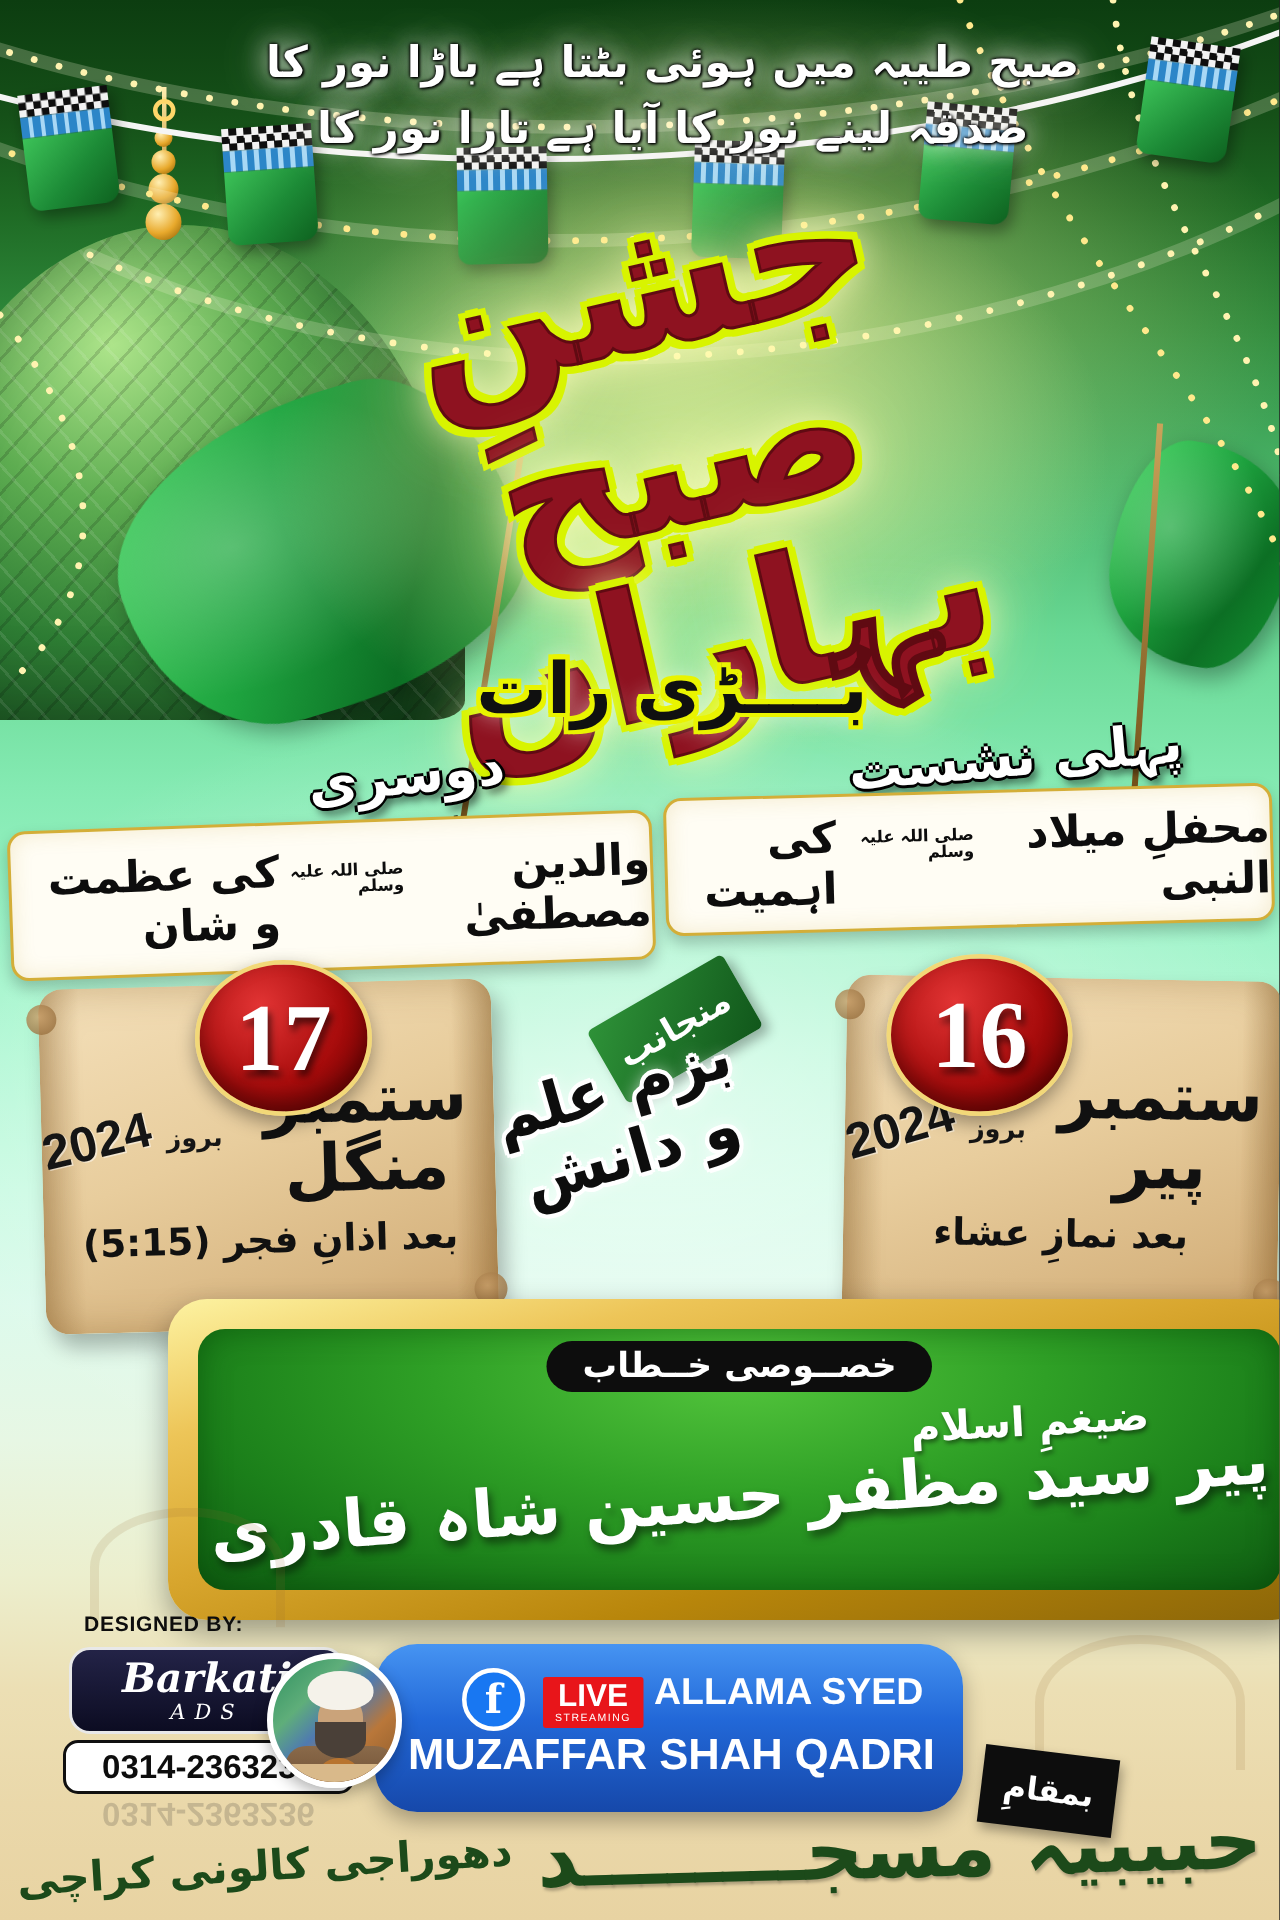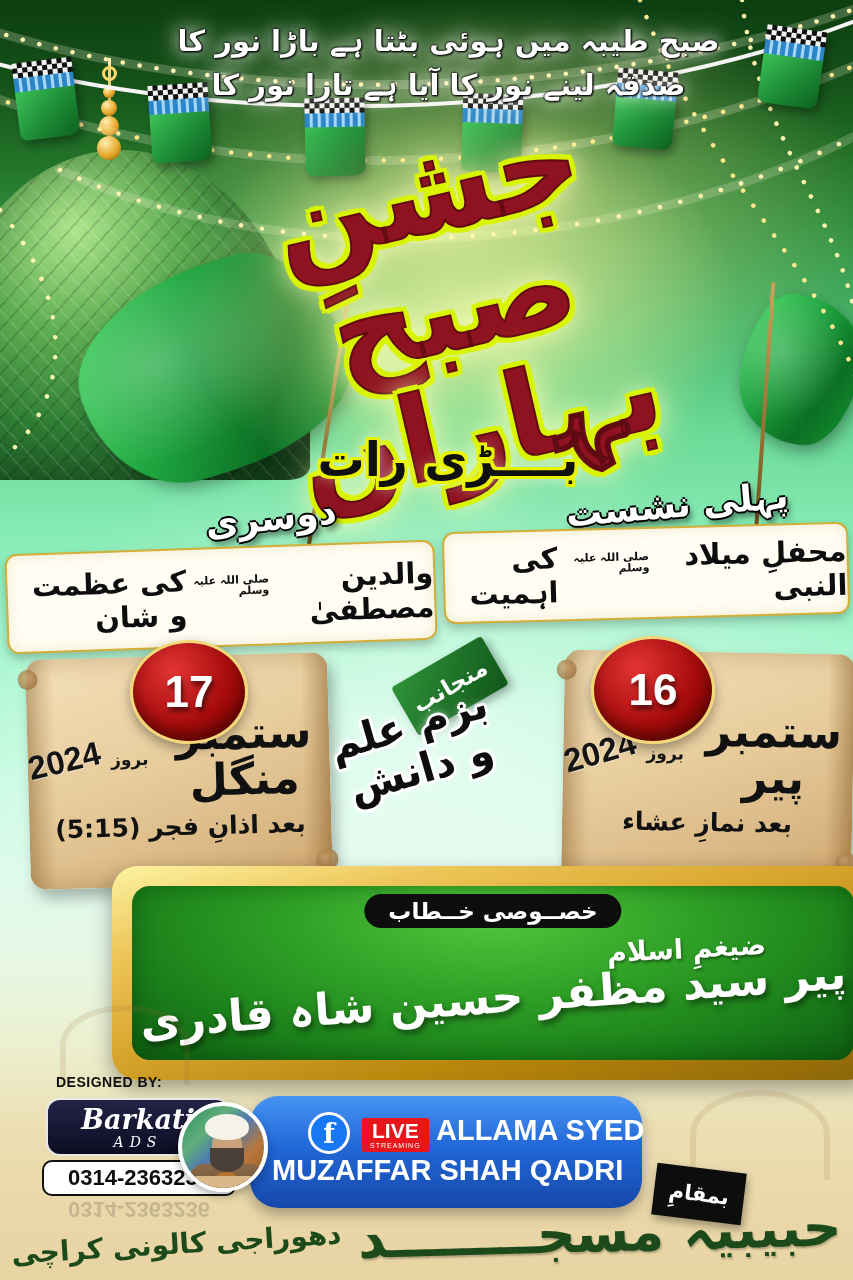--- a/index.html
+++ b/index.html
@@ -103,22 +103,22 @@
   .scr-second{left:28px; top:656px; width:302px; height:230px; transform:rotate(-1.5deg);}
   .scroll-inner{position:absolute; left:0; right:0; top:56px; text-align:center;}
   .date-line{display:flex; align-items:center; justify-content:center; gap:10px;}
   .year{font-family:"Liberation Sans", sans-serif; font-weight:bold; font-size:33px; color:#151515;
     display:inline-block; transform:rotate(-17deg); text-shadow:1px 1px 0 rgba(255,255,255,.5);}
   .byroz{font-size:17px; font-weight:bold; color:#151515;}
   .month{font-size:44px; font-weight:bold; color:#111; line-height:1.05;}
   .timing{margin-top:8px; font-size:25px; font-weight:bold; color:#111;}
   .day-circle{border-radius:50%; display:flex; align-items:center; justify-content:center;
     background:radial-gradient(circle at 36% 28%, #e23434, #a80c0c 55%, #670000 95%);
-    border:3px solid #f2d878; color:#fff; font-family:Liberation Sans, sans-serif;
-    font-weight:bold; font-size:44px; text-shadow:2px 4px 5px rgba(0,0,0,.6);
+    border:3px solid #f2d878; color:#fff; font-family:Liberation Serif, serif;
+    font-weight:bold; font-size:64px; text-shadow:2px 4px 5px rgba(0,0,0,.6);
     box-shadow:inset 0 -8px 14px rgba(0,0,0,.35), 0 5px 12px rgba(0,0,0,.35);}
   .dc-first{right:138px; top:636px; width:124px; height:108px;}
   .dc-second{left:130px; top:640px; width:118px; height:104px;}
 
   .org-ribbon{left:398px; top:658px; width:104px; height:56px; transform:rotate(-30deg);
     background:linear-gradient(135deg,#2e9238,#11571b); border-radius:4px;
     display:flex; align-items:center; justify-content:center;
     color:#fff; font-size:23px; font-weight:bold; box-shadow:3px 5px 8px rgba(0,0,0,.3);}
   .org-name{left:326px; top:702px; width:178px; transform:rotate(-16deg);
     text-align:center; font-size:41px; font-weight:bold; color:#0d0d0d; line-height:1.12; direction:rtl;
@@ -160,21 +160,21 @@
     box-shadow:0 6px 14px rgba(0,0,0,.3);}
   .fb-circle{position:absolute; left:58px; top:16px; width:42px; height:42px; border-radius:50%;
     background:#1877f2; border:3px solid #fff; color:#fff; display:flex; align-items:center; justify-content:center;
     font-family:"DejaVu Serif", serif; font-weight:bold; font-size:27px; line-height:1;}
   .live-badge{position:absolute; left:112px; top:22px; background:#e8151a; color:#fff;
     padding:2px 8px 3px; text-align:center; line-height:1; border-radius:2px;
     font-family:"Liberation Sans", sans-serif;}
   .live-word{font-weight:bold; font-size:21px; display:block;}
   .streaming-word{font-size:7px; letter-spacing:1px; display:block; margin-top:1px;}
   .en1{position:absolute; left:186px; top:18px; color:#fff; font-family:"Liberation Sans", sans-serif;
-    font-weight:bold; font-size:29px; white-space:nowrap;}
+    font-weight:bold; font-size:25px; white-space:nowrap;}
   .en2{position:absolute; left:22px; top:58px; color:#fff; font-family:"Liberation Sans", sans-serif;
     font-weight:bold; font-size:29px; white-space:nowrap;}
 
   .photo-circle{left:178px; top:1102px; width:90px; height:90px; border-radius:50%;
     border:4px solid #fff; overflow:hidden; z-index:5;
     background:linear-gradient(135deg,#2e8f5f 0%,#5fae7a 30%,#4f7ab0 48%,#b9773a 70%,#8a5a2a 100%);
     box-shadow:0 4px 10px rgba(0,0,0,.3);}
   .p-turban{position:absolute; left:23px; top:8px; width:44px; height:26px; background:#f5f2ea; border-radius:50% 50% 45% 45%;}
   .p-face{position:absolute; left:30px; top:24px; width:30px; height:32px; background:#caa37a; border-radius:46%;}
   .p-beard{position:absolute; left:28px; top:42px; width:34px; height:24px; background:#4a4038; border-radius:0 0 50% 50%;}

